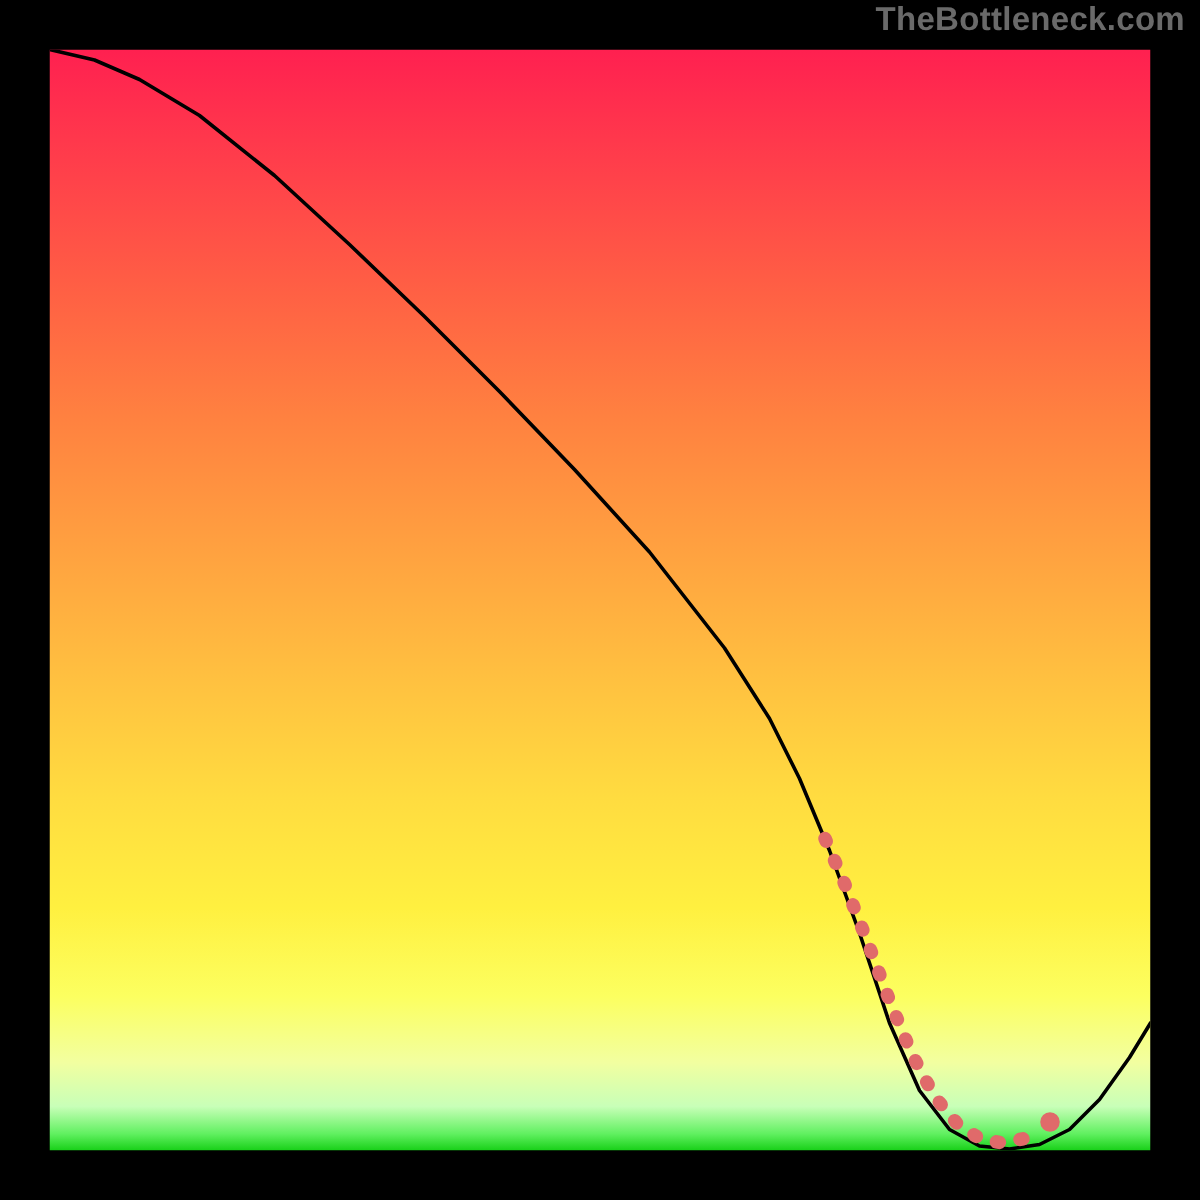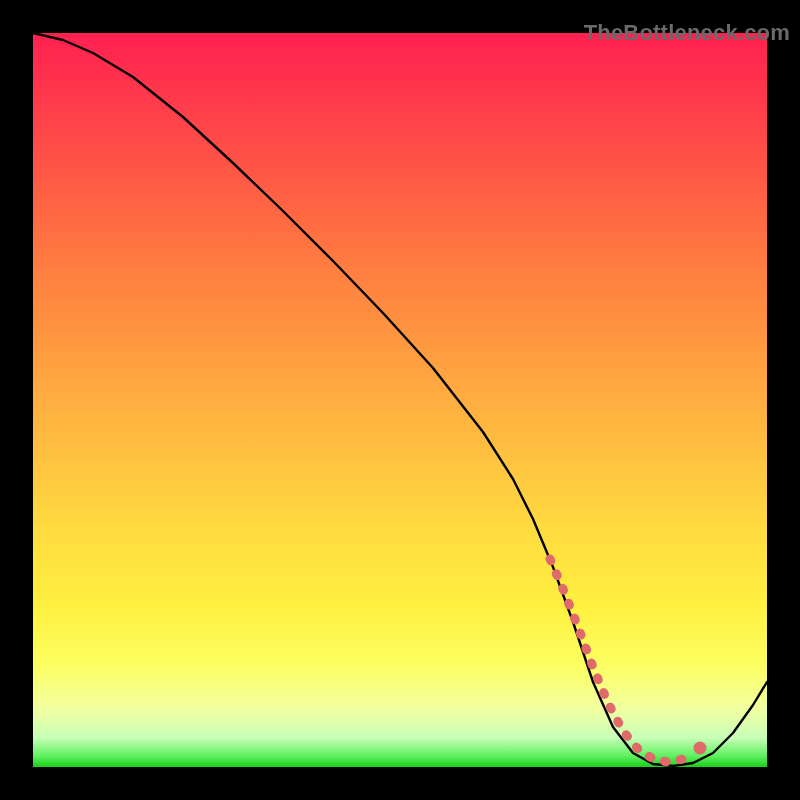--- a/index.html
+++ b/index.html
@@ -1,21 +1,21 @@
 <!DOCTYPE html>
 <html><head>
 <meta charset="utf-8">
 <style>
   * { margin: 0; padding: 0; box-sizing: border-box; }
   html, body { width: 800px; height: 800px; overflow: hidden; }
   body { background: #000; position: relative; }
 
   .watermark {
     position: absolute;
-    top: 20px;
+    top: 0;
     right: 10px;
     color: #6a6a6a;
     font-family: Arial, Helvetica, sans-serif;
     font-size: 22px;
     font-weight: 600;
     z-index: 5;
     letter-spacing: 0.2px;
   }
 
   .plot-area {

